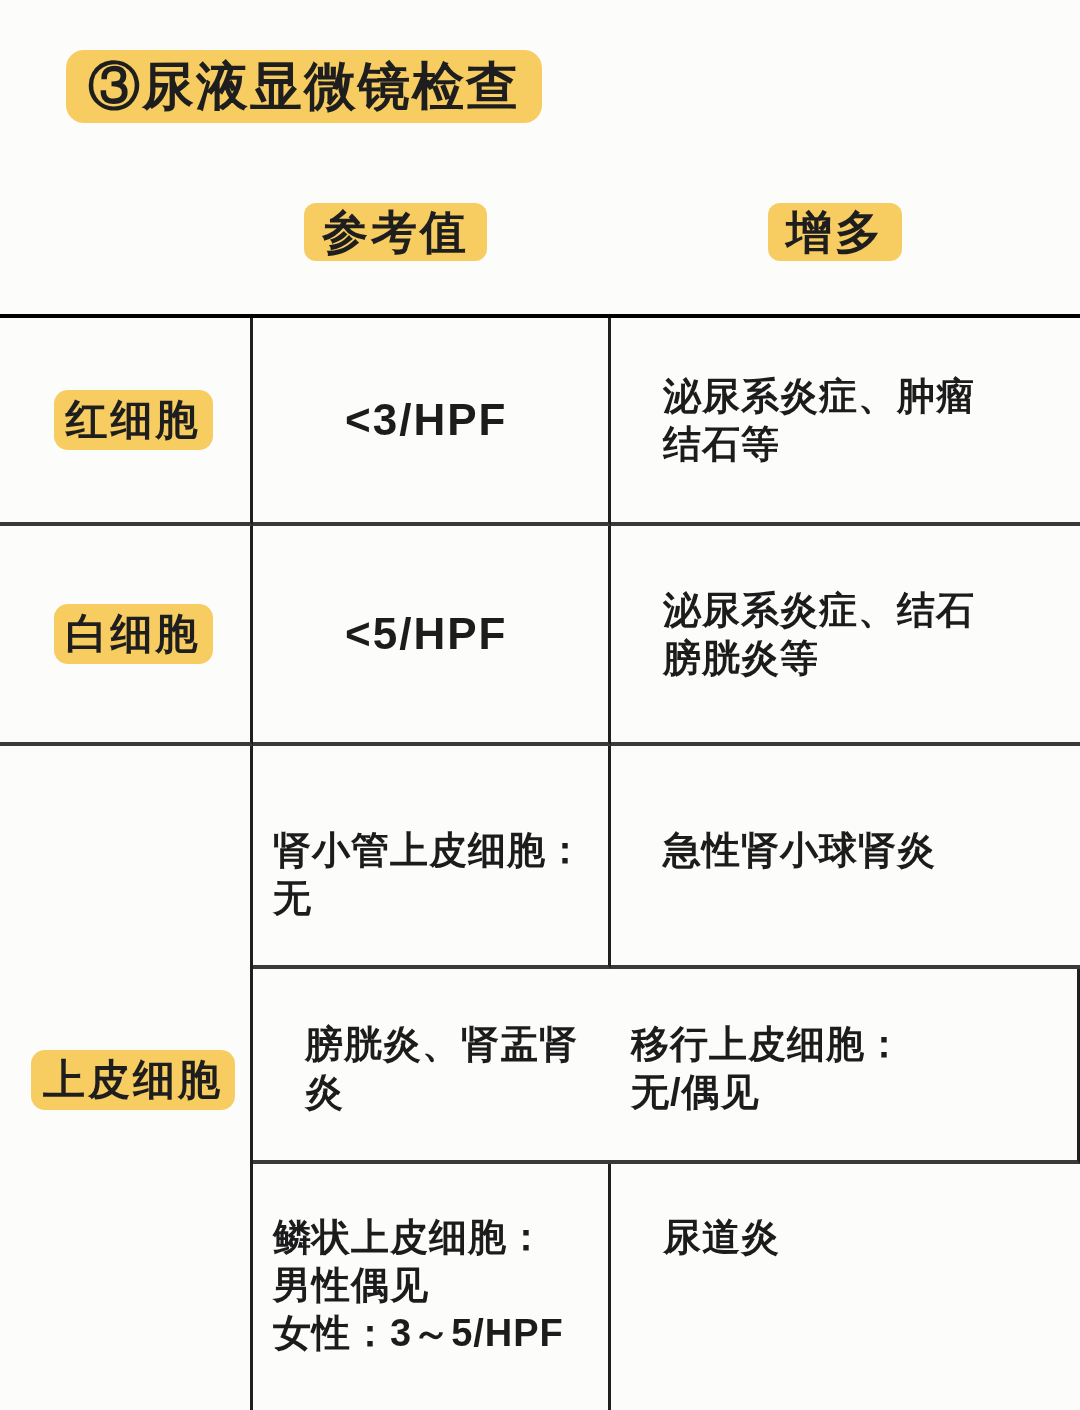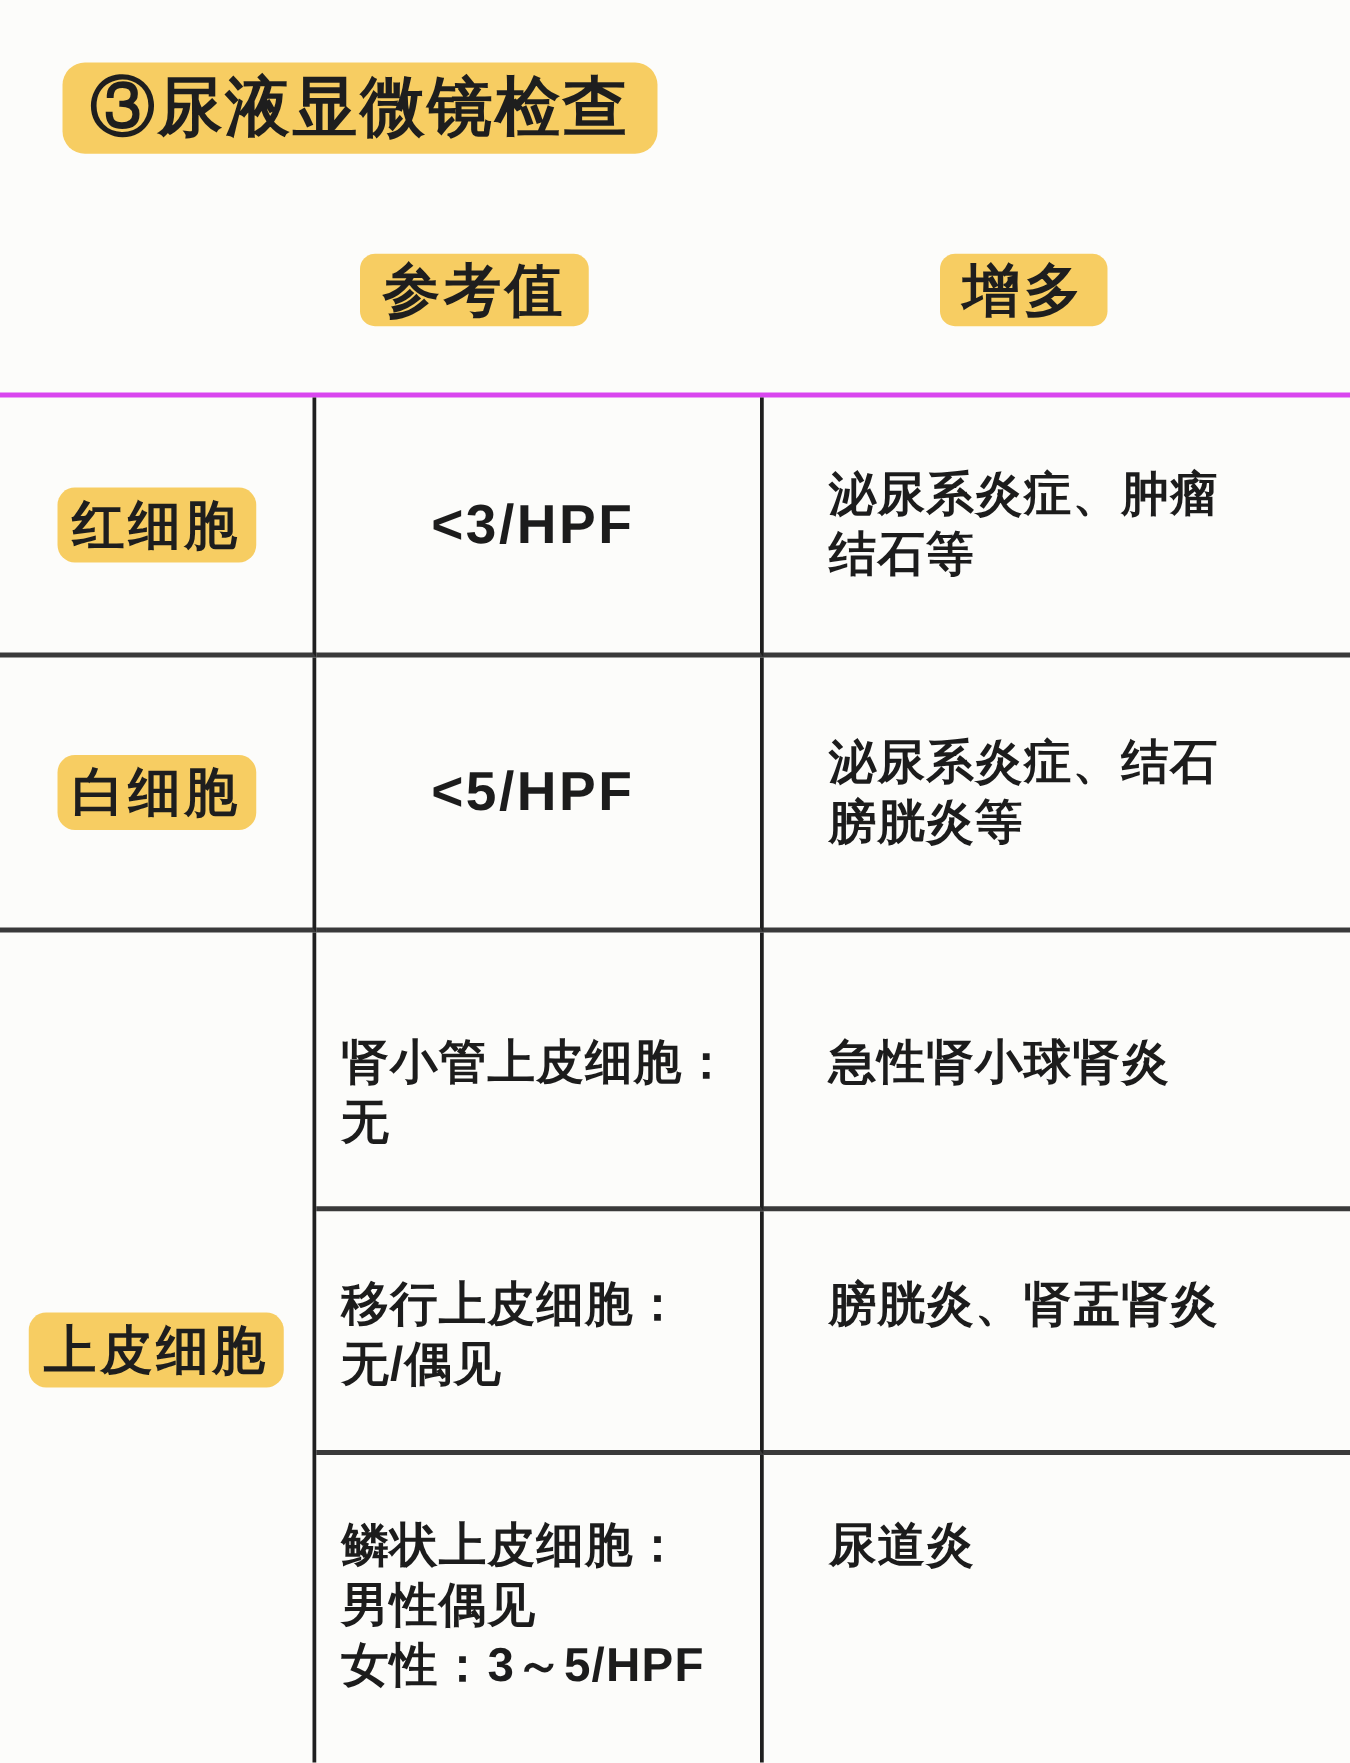--- a/index.html
+++ b/index.html
@@ -11,20 +11,21 @@
     overflow: hidden;
     position: relative;
   }
   .badge {
     display: inline-block;
     background: #f7cd62;
     color: #1e1e1e;
     font-weight: 700;
     border-radius: 14px;
     white-space: nowrap;
+    margin-left: 16px;
   }
   .title-badge {
     position: absolute;
     left: 50px; top: 50px;
     font-size: 52px;
     line-height: 57px;
     padding: 8px 22px;
     border-radius: 18px;
     letter-spacing: 2px;
   }
@@ -40,21 +41,21 @@
   .hdr-ref { left: 288px; }
   .hdr-inc { left: 752px; text-align: center; }
 
   .table {
     position: absolute;
     left: 0; top: 314px;
     width: 1080px; height: 1096px;
     display: grid;
     grid-template-columns: 253px 358px 469px;
     grid-template-rows: 208px 220px 223px 195px 250px;
-    border-top: 4px solid #d946ef;
+    border-top: 4px solid #000000;
   }
   .cell { display: flex; align-items: center; }
   .br { border-right: 3px solid #1f1f1f; }
   .bb { border-bottom: 4px solid #3a3a3a; }
 
   .label-cell { justify-content: center; }
   .label-badge {
     font-size: 42px;
     line-height: 46px;
     padding: 7px 12px;
@@ -120,26 +121,26 @@
   </div>
 
   <div class="cell top pt-a br bb pl-sub">
     <span class="txt">肾小管上皮细胞：
 无</span>
   </div>
   <div class="cell top pt-a bb pl-inc">
     <span class="txt">急性肾小球肾炎</span>
   </div>
 
+  <div class="cell top pt-b bb pl-inc">
+    <span class="txt">膀胱炎、肾盂肾炎</span>
+  </div>
   <div class="cell top pt-b br bb pl-sub">
     <span class="txt">移行上皮细胞：
 无/偶见</span>
-  </div>
-  <div class="cell top pt-b bb pl-inc">
-    <span class="txt">膀胱炎、肾盂肾炎</span>
   </div>
 
   <div class="cell top pt-c br pl-sub">
     <span class="txt">鳞状上皮细胞：
 男性偶见
 女性：3～5/HPF</span>
   </div>
   <div class="cell top pt-c pl-inc">
     <span class="txt">尿道炎</span>
   </div>

